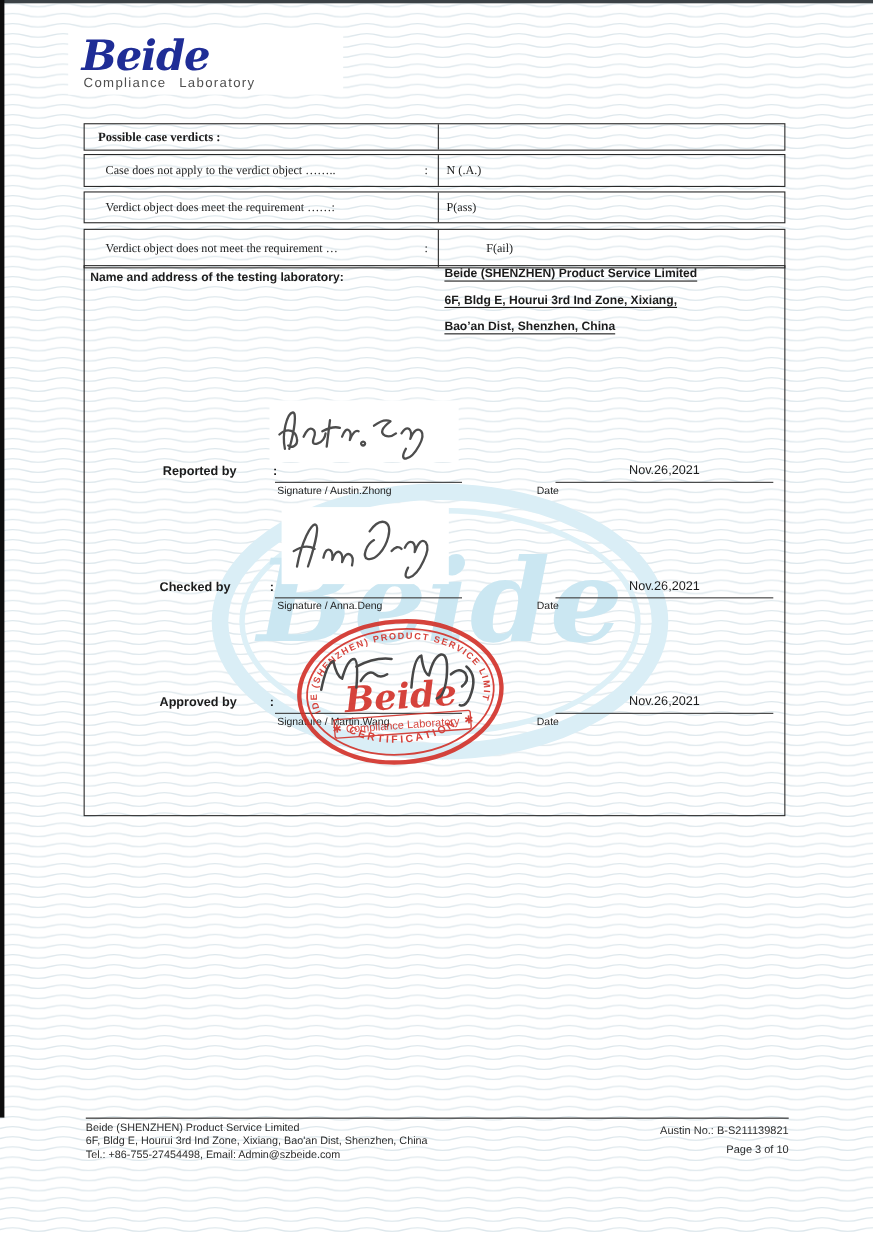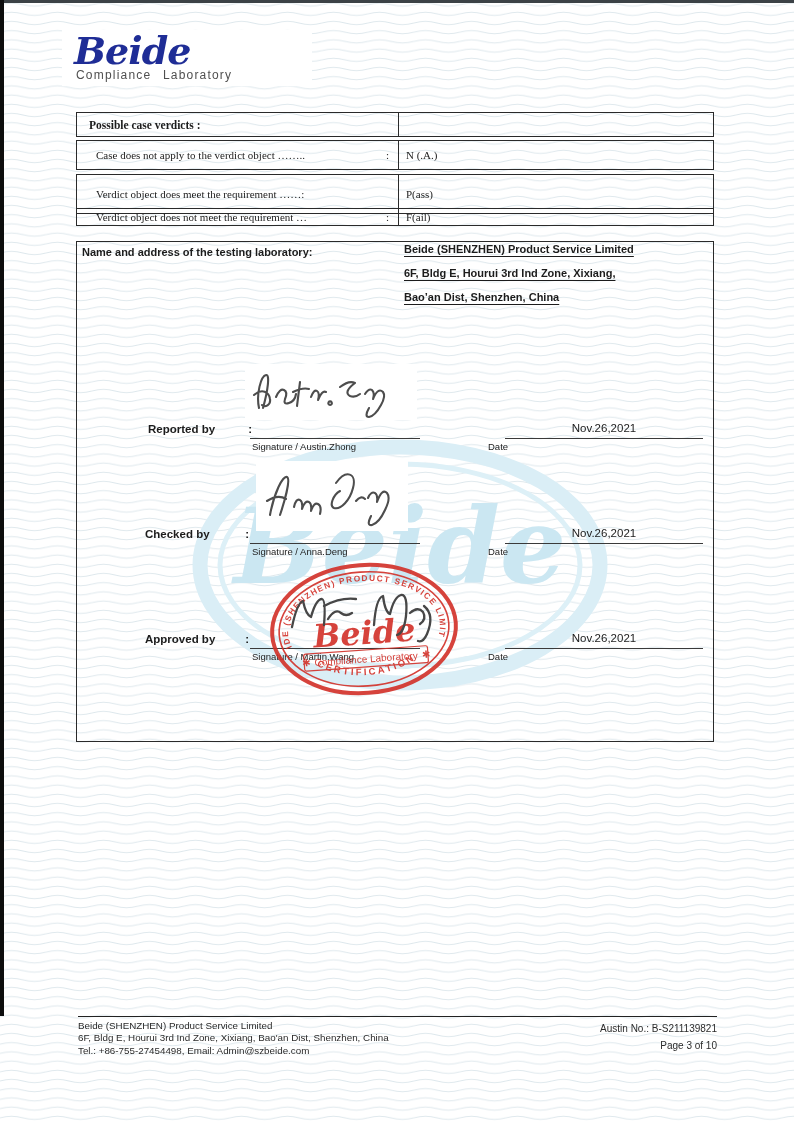--- a/index.html
+++ b/index.html
@@ -22,22 +22,22 @@
   
   .tbox{border:1.6px solid #2a2a2a;left:76px;width:638px;z-index:2;box-sizing:border-box;display:flex;font-family:Liberation Serif, serif;}
   .tbox .lcell{width:322px;border-right:1.4px solid #2a2a2a;box-sizing:border-box;display:flex;align-items:center;}
   .tbox .rcell{flex:1;display:flex;align-items:center;padding-left:7px;}
   .row-header{top:112px;height:25px;font-weight:bold;font-size:11.5px;}
   .row-header .lcell{padding-left:12px;border-right:1.4px solid #2a2a2a;}
   .vrow{font-size:11px;}
   .vrow .lcell{padding-left:19px;justify-content:space-between;}
   .vrow .lcell .colon{margin-right:9px;}
   .r2{top:140px;height:30px;}
-  .r3{top:174px;height:40px;}
-  .r4{top:208px;height:18px;}
+  .r3{top:174px;height:29px;}
+  .r4{top:208px;height:36px;gap:36px;}
   
   .bigbox{left:76px;top:241px;width:638px;height:501px;border:1.6px solid #2a2a2a;z-index:2;box-sizing:border-box;}
   .lab-label{left:82px;top:246px;font-weight:bold;font-size:11px;z-index:3;}
   .addr{left:404px;font-weight:bold;font-size:11px;z-index:3;text-decoration:underline;text-underline-offset:3px;}
   .addr1{top:243px;} .addr2{top:267px;} .addr3{top:291px;}
   
   .role{width:104px;display:flex;justify-content:space-between;font-weight:bold;font-size:11.5px;z-index:3;}
   .sigline{width:170px;border-top:1.4px solid #3a3a3a;z-index:3;}
   .siglabel{font-size:9.5px;color:#222;z-index:3;text-align:center;}
   .dateline{left:505px;width:198px;border-top:1.4px solid #3a3a3a;z-index:3;}

